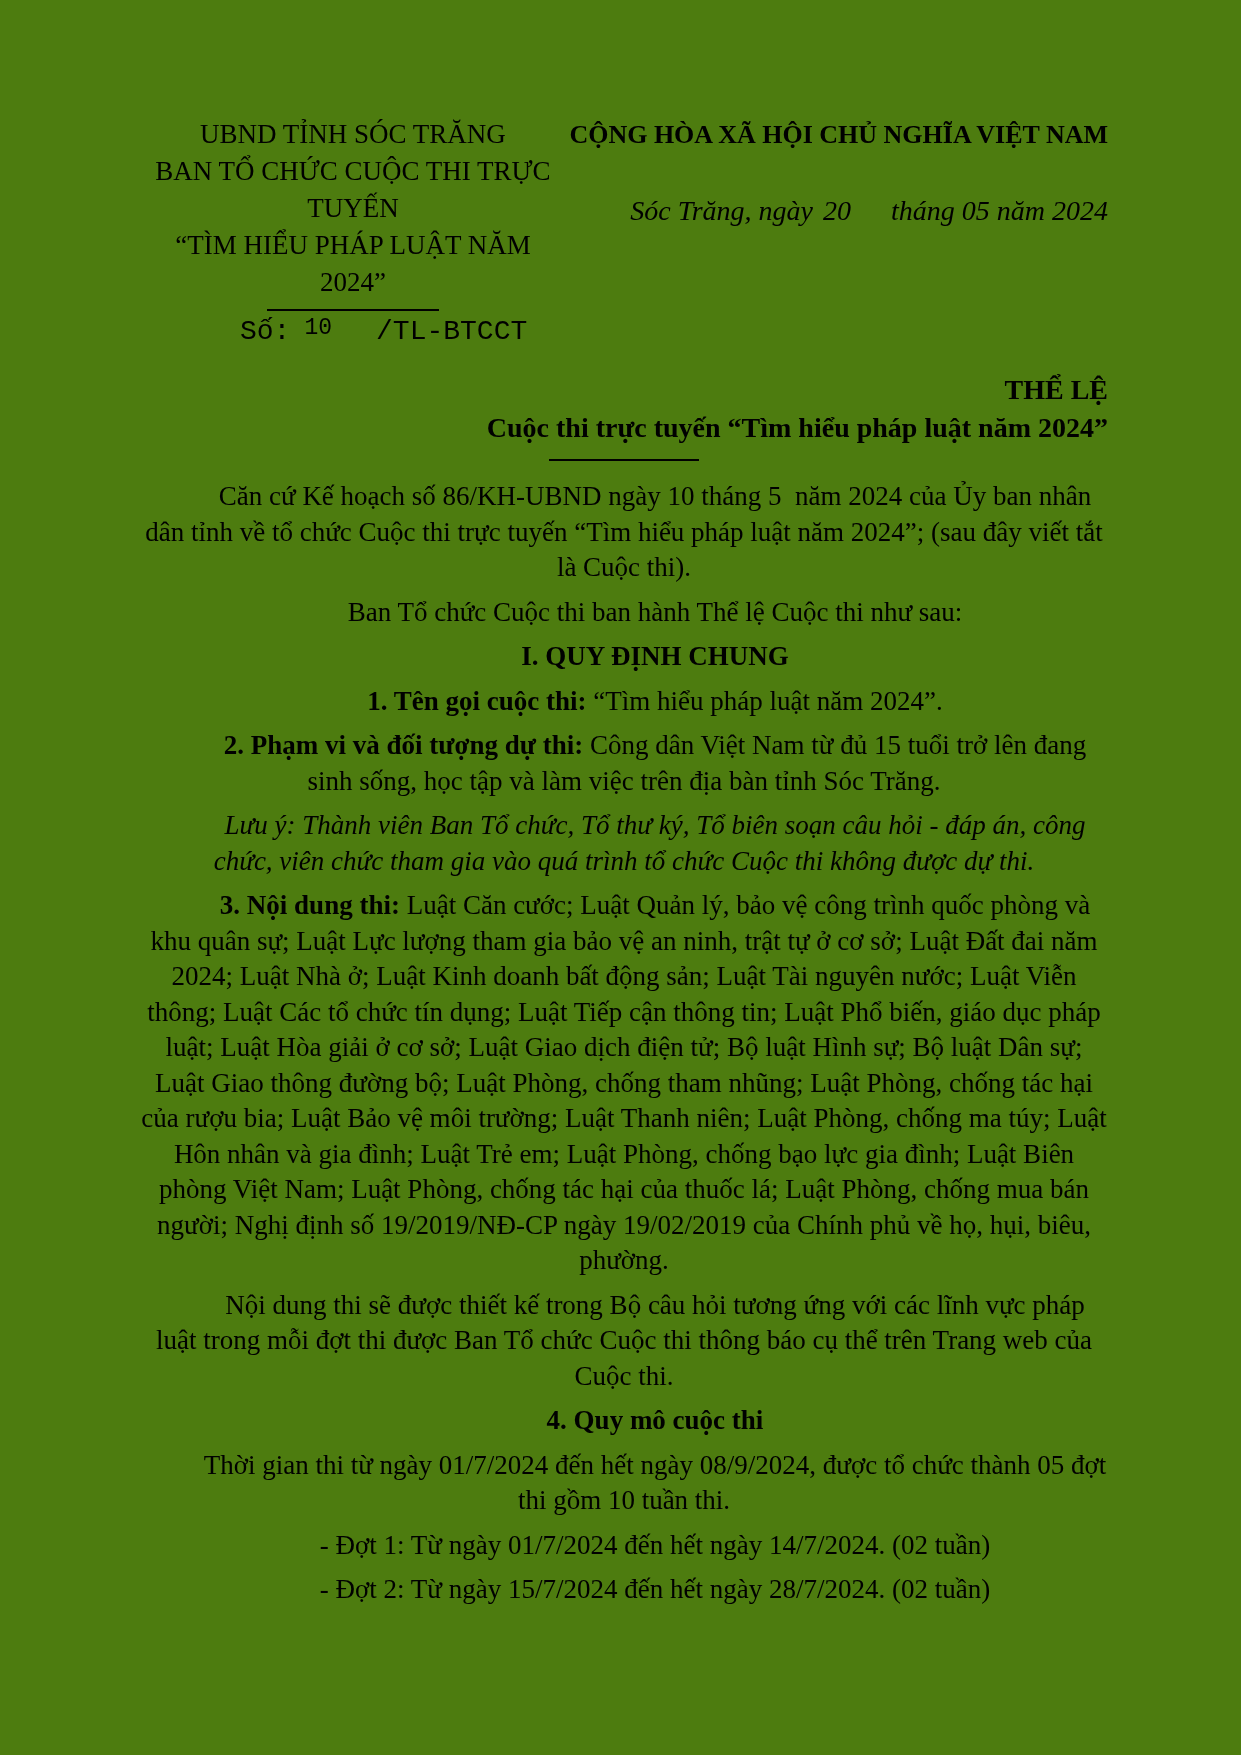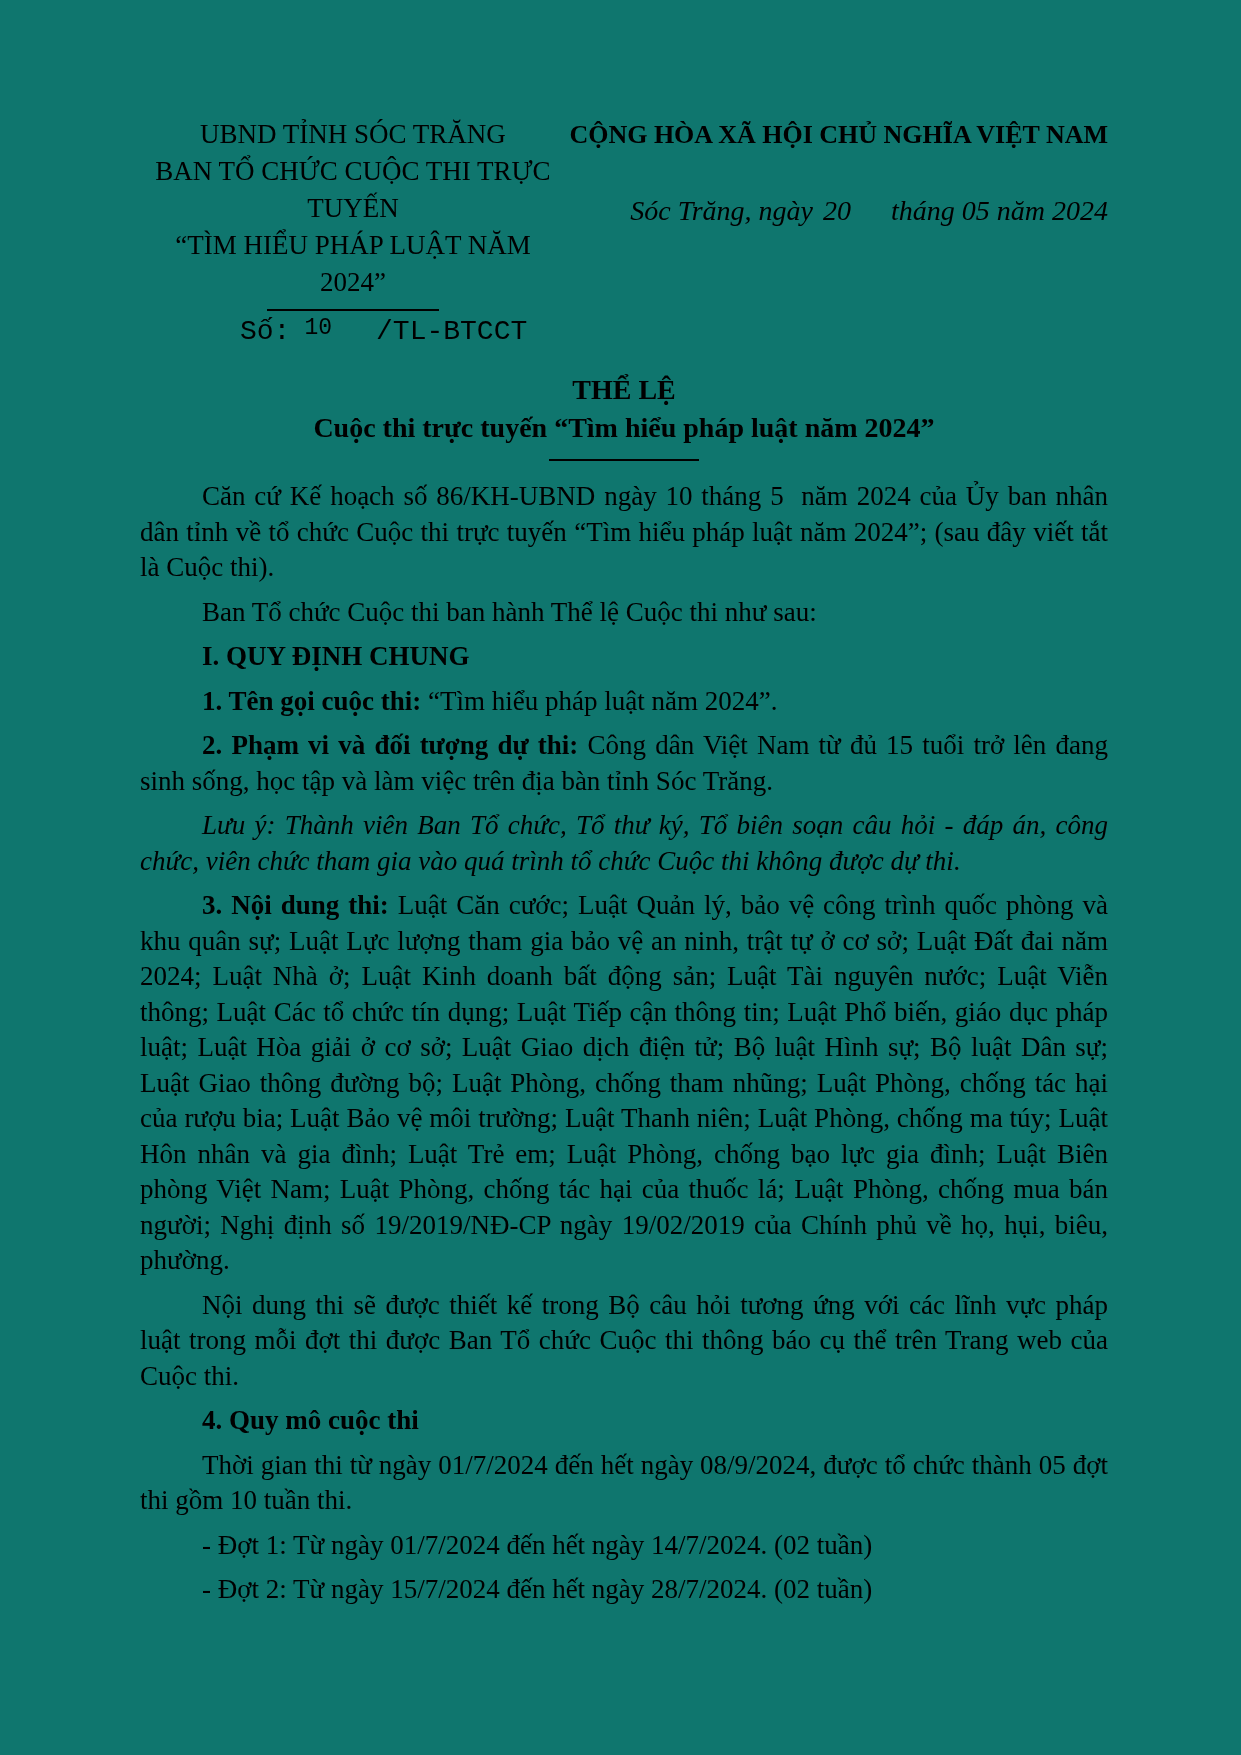--- a/index.html
+++ b/index.html
@@ -1,20 +1,20 @@
 <!DOCTYPE html>
 <html><head>
 <meta charset="utf-8">
 <style>
   html, body { margin: 0; padding: 0; background: #8a8a8a; }
   .page {
     width: 1241px;
     height: 1755px;
     margin: 0 auto;
-    background: #0f766e;
+    background: #4d7c0f;
     color: #000000;
     font-family: "Liberation Serif", "DejaVu Serif", serif;
     position: relative;
     overflow: hidden;
     box-sizing: border-box;
     padding: 116px 133px 0 140px;
   }
   
   .header { display: flex; }
   .h-left { width: 44%; text-align: center; }
@@ -32,25 +32,25 @@
   }
   .dateline .day { margin: 0 14px 0 10px; }
   .dateline .gap { display: inline-block; width: 26px; }
   
   .doc-number { font-size: 28px; margin: 4px 0 0 100px; font-family: Liberation Mono, monospace; }
   .doc-number .num {
     font-size: 23px; vertical-align: 5px; margin: 0 44px 0 14px;
   }
   
   .title { text-align: center; margin-top: 24px; }
-  .title .t1, .title .t2 { font-weight: bold; font-size: 28px; line-height: 38px; }
+  .title .t1, .title .t2 { font-weight: bold; font-size: 28px; line-height: 38px; text-align: right; }
   .title-rule { width: 150px; border-top: 2px solid #000; margin: 12px auto 0; }
   
   .body { margin-top: 18px; font-size: 27px; line-height: 35.5px; text-align: justify; }
-  .body p { margin: 9px 0 0; text-indent: 62px; }
+  .body p { margin: 9px 0 0; text-indent: 62px; text-align: center; }
   .lead { font-weight: bold; }
   .heading { font-weight: bold; }
   .note { font-style: italic; }
   .no-justify { text-align: left; }
 </style>
 </head>
 <body>
 
 <div class="page">
 

